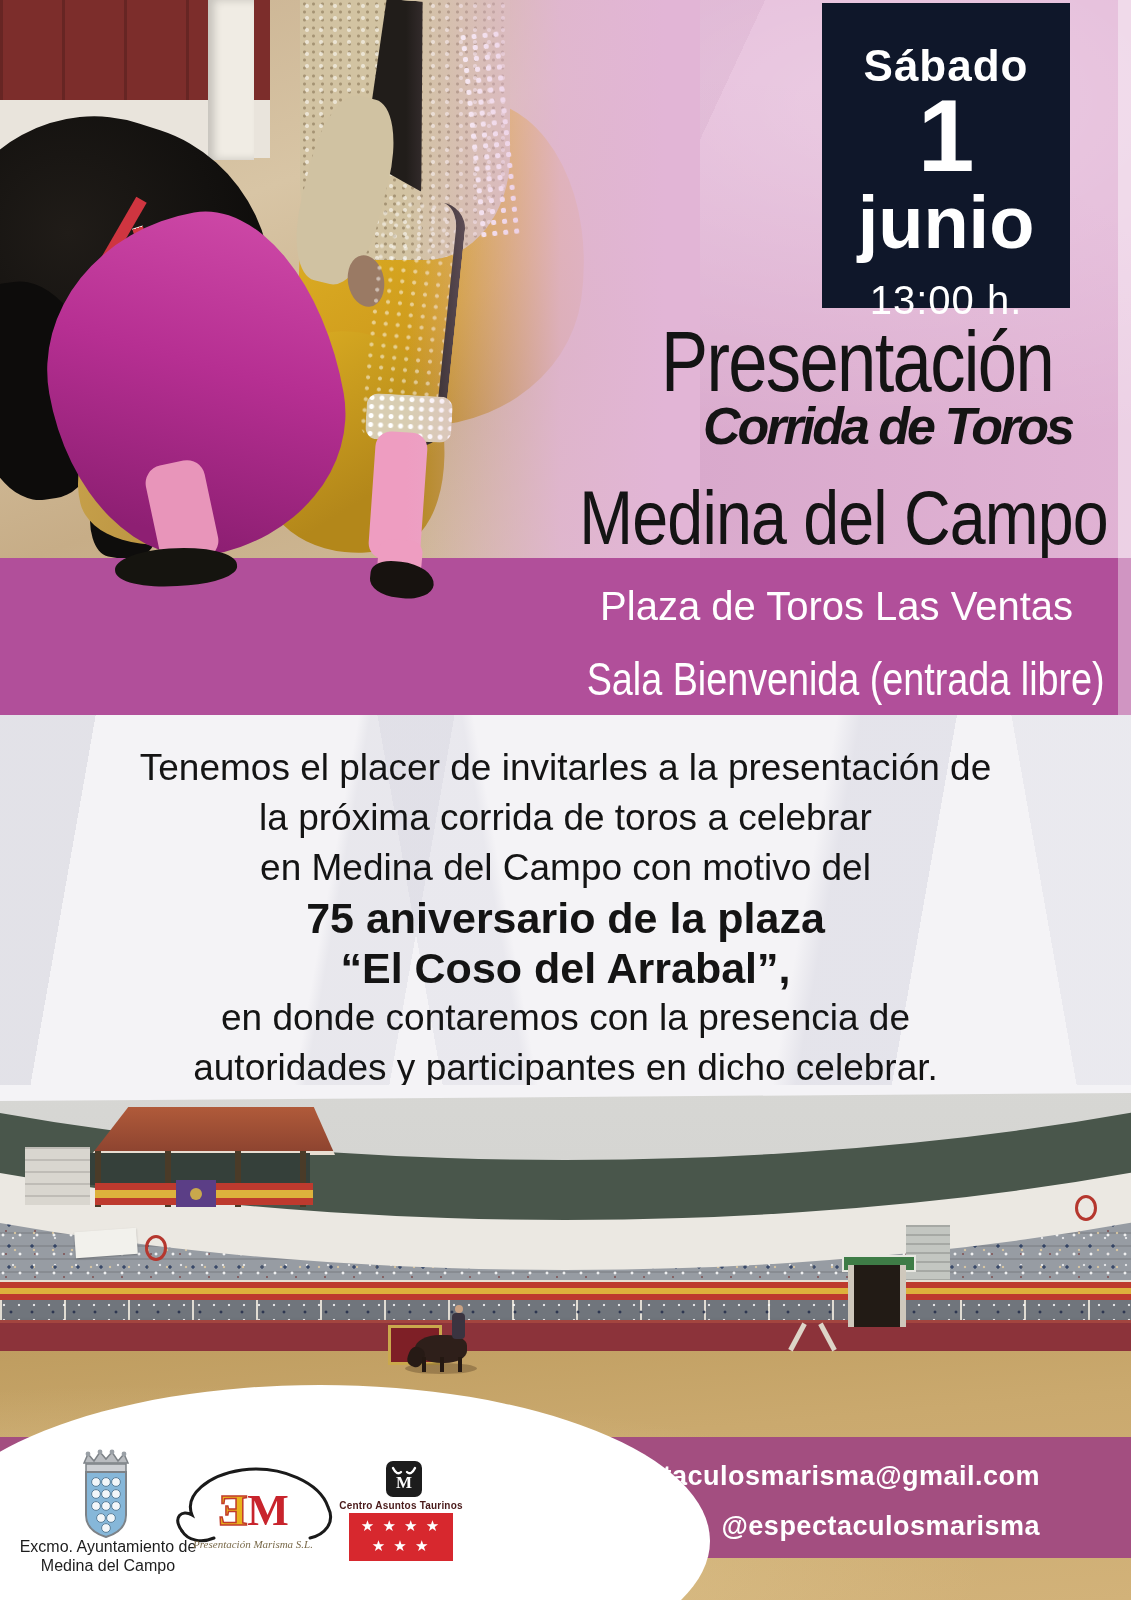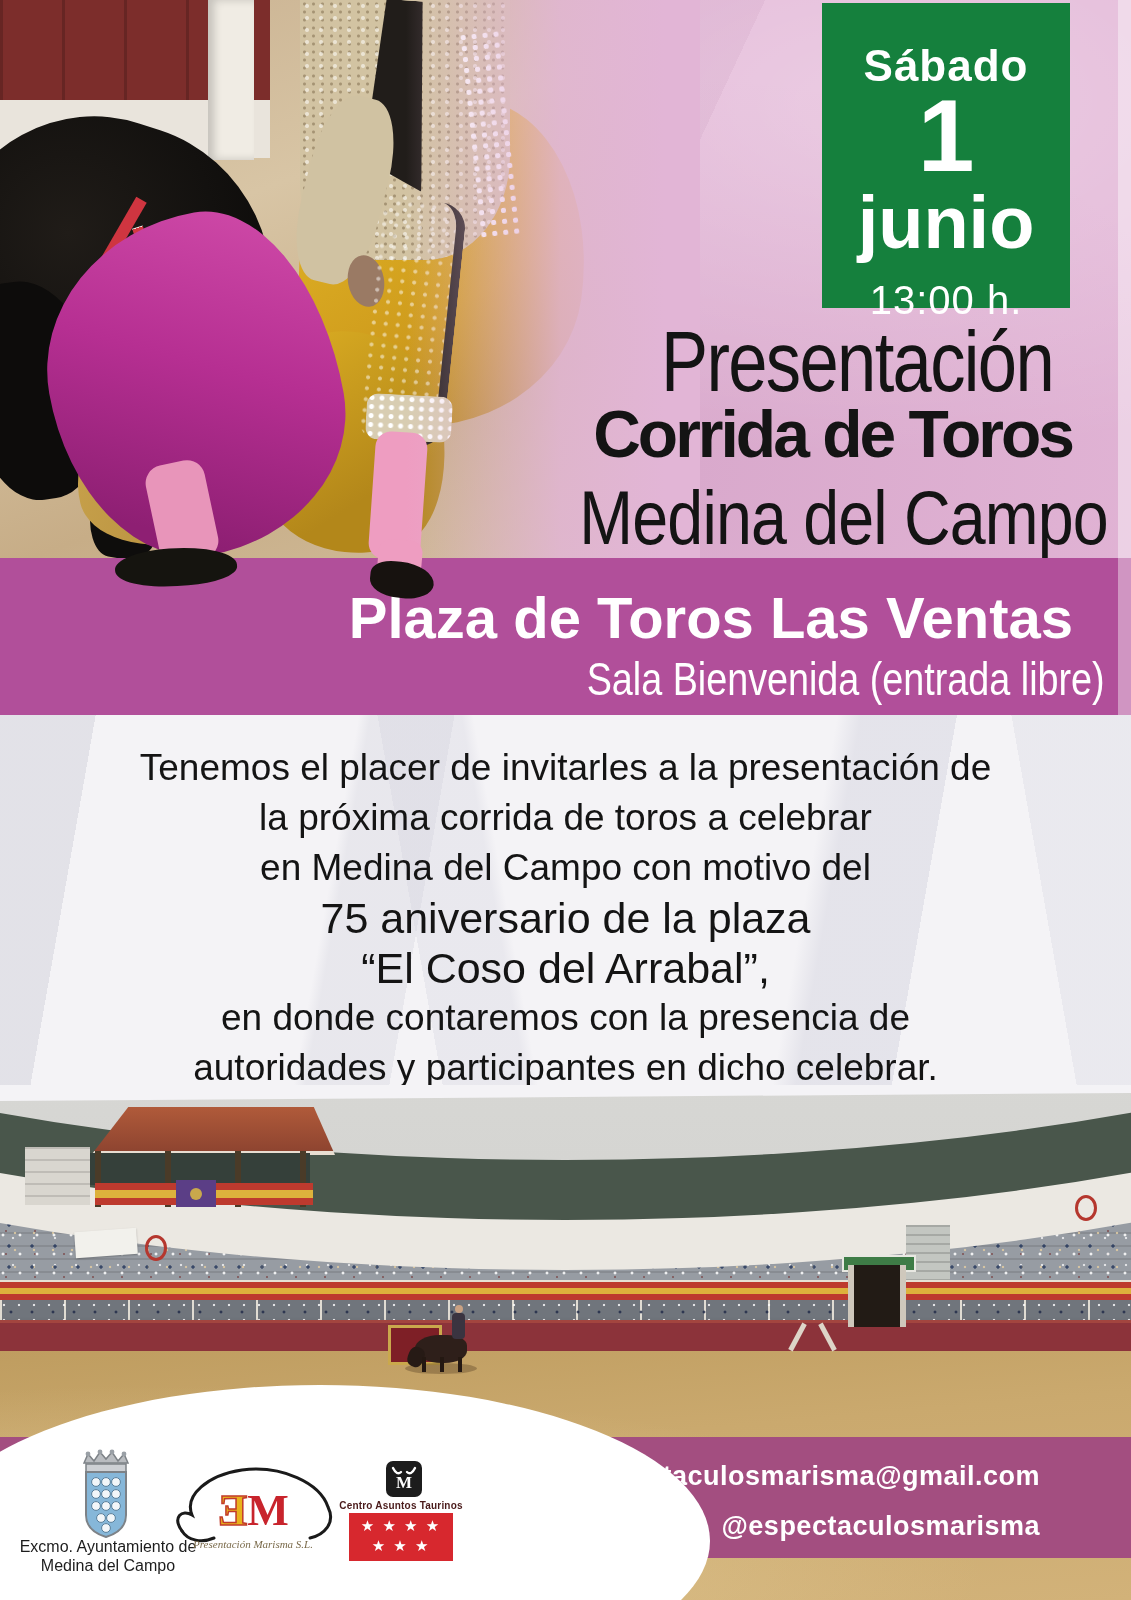--- a/index.html
+++ b/index.html
@@ -79,53 +79,53 @@
   
   .overhang{z-index:3;}
   .ankle-right{left:378px;top:540px;width:44px;height:36px;background:#ee9dc1;
     border-radius:12px;transform:rotate(5deg);}
   .shoe-left{left:115px;top:548px;width:122px;height:38px;background:#15140f;
     border-radius:50% 60% 45% 55%;transform:rotate(-4deg);}
   .shoe-right{left:370px;top:562px;width:64px;height:36px;background:#17120f;
     border-radius:40% 60% 50% 50%;transform:rotate(6deg);}
 
   
-  .date-box{left:822px;top:3px;width:248px;height:305px;background:#15803d;z-index:2;
+  .date-box{left:822px;top:3px;width:248px;height:305px;background:#0f172a;z-index:2;
     display:flex;flex-direction:column;align-items:center;color:#fff;}
   .db-day{font-size:44px;font-weight:700;margin-top:38px;letter-spacing:1px;}
   .db-num{font-size:102px;font-weight:700;line-height:.85;margin-top:2px;}
   .db-month{font-size:74px;font-weight:700;line-height:1;margin-top:6px;}
   .db-time{font-size:40px;font-weight:400;margin-top:18px;letter-spacing:1px;}
 
   
   .title-line{z-index:2;color:#141414;white-space:nowrap;}
   .t1{top:312px;right:78px;font-size:86px;font-weight:400;letter-spacing:-2px;
       transform:scaleX(.82);transform-origin:100% 50%;}
-  .t2{top:396px;right:59px;font-size:66px;font-weight:700;letter-spacing:-3px;}
+  .t2{top:396px;right:59px;font-size:52px;font-weight:700;letter-spacing:-3px;font-style:italic;}
   .t3{top:474px;right:23px;font-size:76px;font-weight:400;letter-spacing:-1px;
       transform:scaleX(.85);transform-origin:100% 50%;}
 
   
   .venue-band{left:0;top:558px;width:1131px;height:157px;background:#b14f9a;z-index:2;}
-  .v1{right:58px;top:26px;font-size:58px;font-weight:700;color:#fff;white-space:nowrap;position:absolute;}
+  .v1{right:58px;top:26px;font-size:40px;font-weight:400;color:#fff;white-space:nowrap;position:absolute;}
   .v2{right:26px;top:94px;font-size:46px;font-weight:400;color:#fff;white-space:nowrap;position:absolute;
       transform:scaleX(.82);transform-origin:100% 50%;}
   .edge-light{left:1118px;top:0;width:13px;height:715px;background:rgba(255,255,255,.40);z-index:4;}
 
   
   .invitation{left:0;top:715px;width:1131px;height:370px;z-index:1;
     background:
      linear-gradient(100deg, rgba(205,205,215,.45) 0 8%, transparent 8% 30%,
         rgba(210,210,220,.35) 31% 38%, transparent 38% 70%, rgba(205,205,218,.4) 72% 80%, transparent 80%),
      linear-gradient(260deg, rgba(215,215,225,.35) 0 10%, transparent 10% 55%,
         rgba(208,208,220,.30) 56% 63%, transparent 63%),
      #f4f3f6;
     display:flex;flex-direction:column;align-items:center;padding-top:28px;box-sizing:border-box;}
   .inv-line{font-size:37px;font-weight:400;color:#141414;line-height:50px;white-space:nowrap;}
-  .inv-bold{font-size:43px;font-weight:400;line-height:50px;}
+  .inv-bold{font-size:43px;font-weight:700;line-height:50px;}
 
   
   .arena{left:0;top:1085px;width:1131px;height:515px;overflow:hidden;background:#c9a96b;}
   .arc{border-radius:50%;width:2400px;height:800px;left:-635px;}
   .arc-white{top:-615px;background:#ebe8e2;z-index:2;}
   .arc-green{top:-665px;background:#49564b;z-index:3;}
   .arc-sky{top:-725px;background:linear-gradient(#e6e6e3,#d5d5d2);z-index:4;}
   .tear{left:-10px;top:-8px;width:1151px;height:20px;background:#f4f3f6;transform:rotate(-.4deg);z-index:7;}
   .crowd{left:0;top:108px;width:1131px;height:102px;z-index:1;
     background-color:#979ca3;

